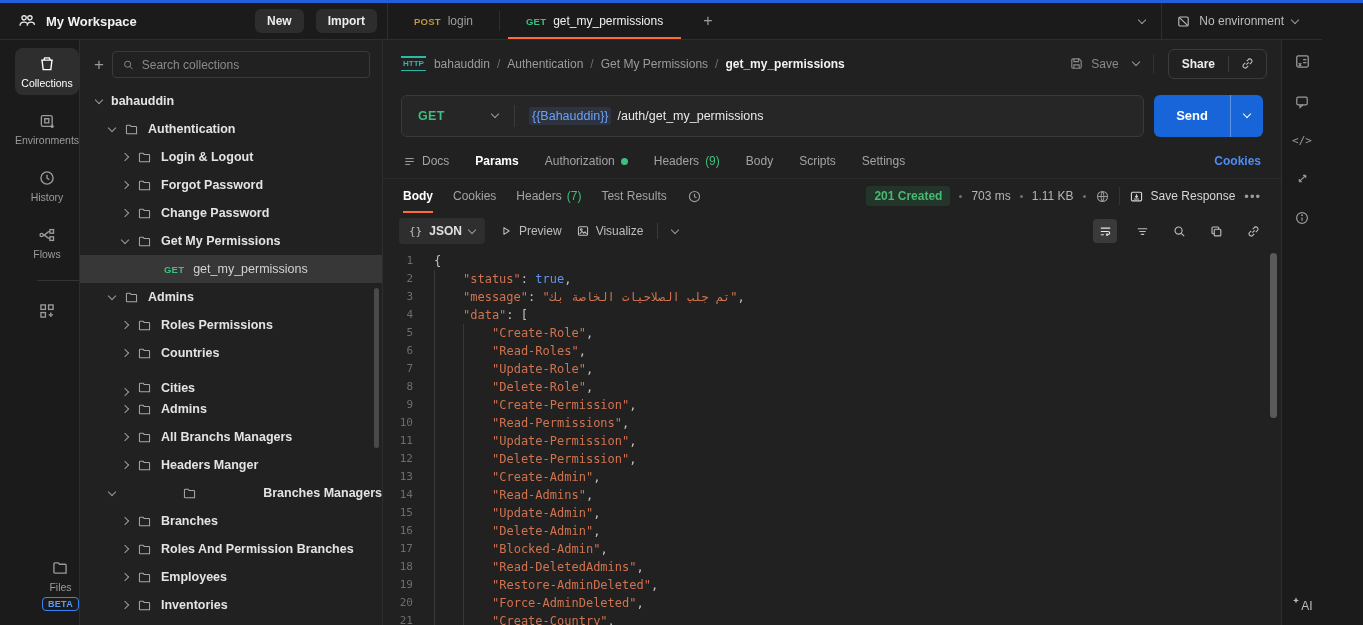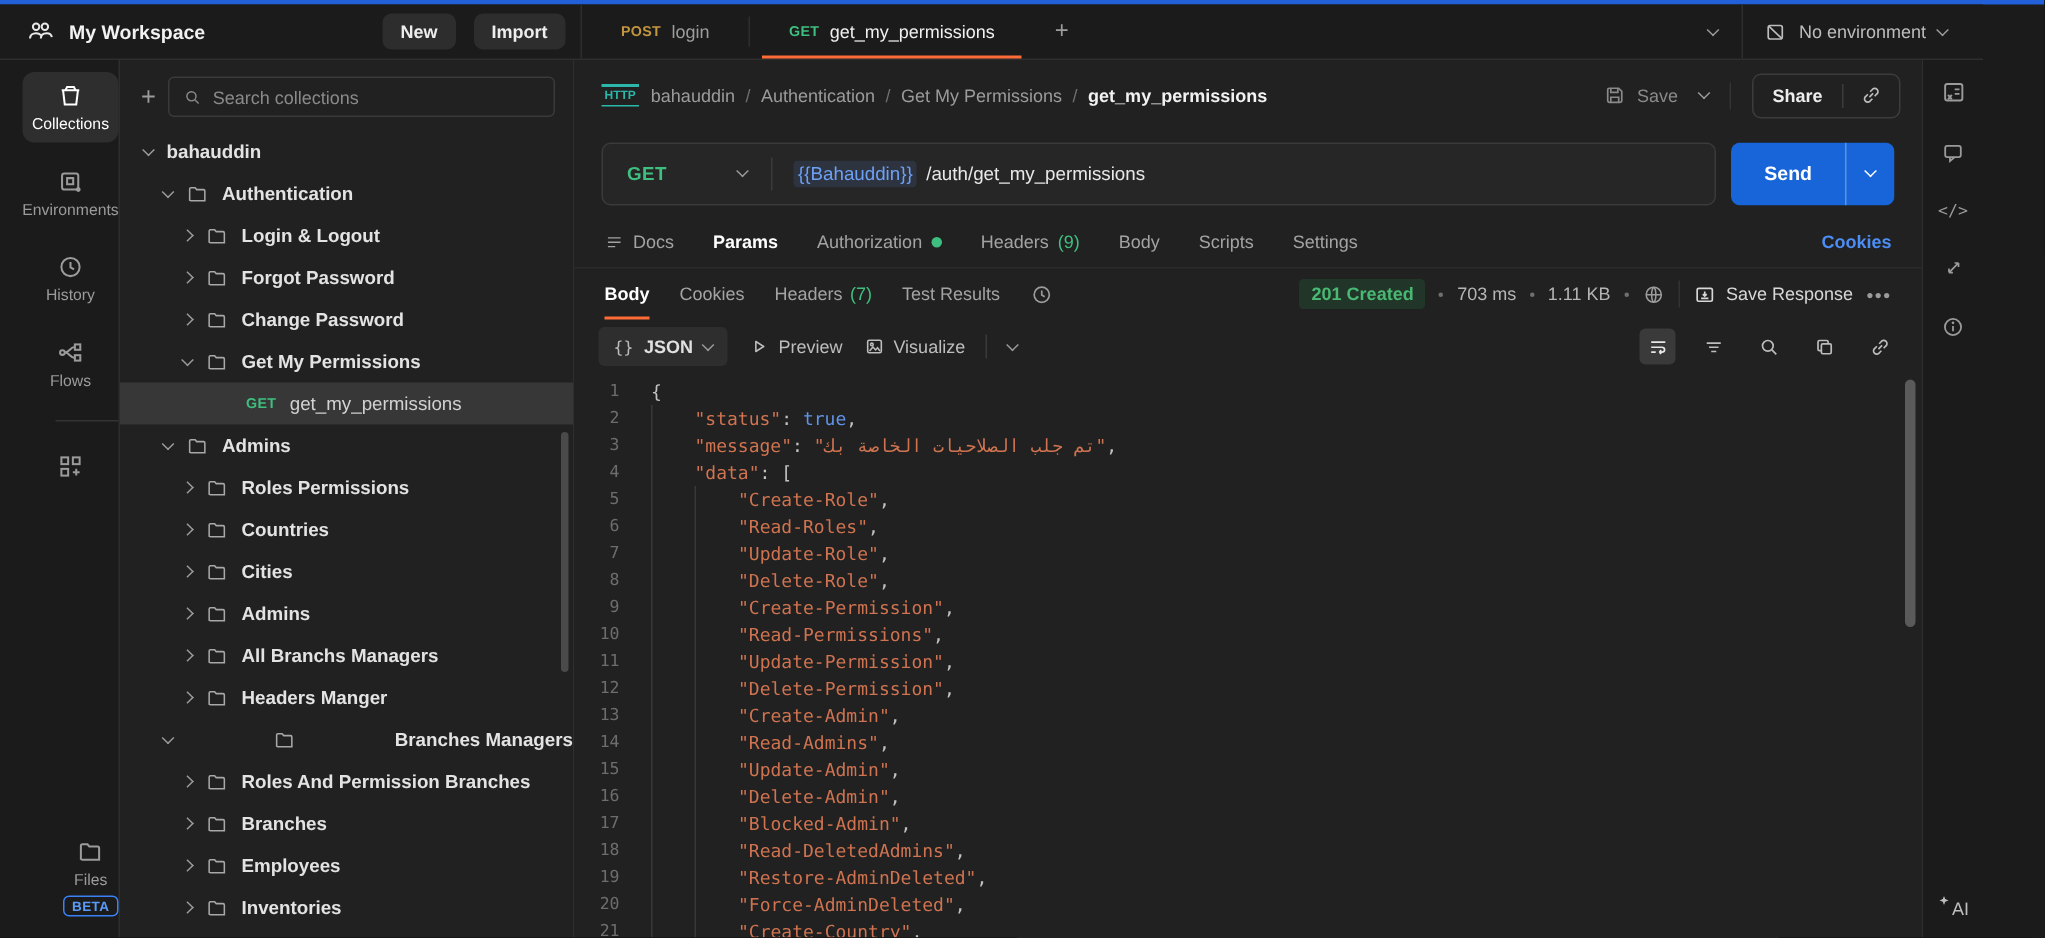--- a/index.html
+++ b/index.html
@@ -459,21 +459,21 @@
               </div>
               <div class="trow" style="padding-left: 42px;">
                 <span class="cv r"></span>
                 <span class="fico">
                   <svg width="15" height="15" class="ic">
                     <use href="#i-folder"></use>
                   </svg>
                 </span>
                 <span class="tlabel">Countries</span>
               </div>
-              <div class="trow" style="padding-left: 42px;">
+              <div class="trow" style="padding-left: 42px; align-items: flex-end;">
                 <span class="cv r"></span>
                 <span class="fico">
                   <svg width="15" height="15" class="ic">
                     <use href="#i-folder"></use>
                   </svg>
                 </span>
                 <span class="tlabel">Cities</span>
               </div>
               <div class="trow" style="padding-left: 42px;">
                 <span class="cv r"></span>
@@ -511,30 +511,30 @@
                 </span>
                 <span class="tlabel">Branches Managers</span>
               </div>
               <div class="trow" style="padding-left: 42px;">
                 <span class="cv r"></span>
                 <span class="fico">
                   <svg width="15" height="15" class="ic">
                     <use href="#i-folder"></use>
                   </svg>
                 </span>
+                <span class="tlabel">Branches</span>
+              </div>
+              <div class="trow" style="padding-left: 42px;">
+                <span class="cv r"></span>
+                <span class="fico">
+                  <svg width="15" height="15" class="ic">
+                    <use href="#i-folder"></use>
+                  </svg>
+                </span>
                 <span class="tlabel">Roles And Permission Branches</span>
-              </div>
-              <div class="trow" style="padding-left: 42px;">
-                <span class="cv r"></span>
-                <span class="fico">
-                  <svg width="15" height="15" class="ic">
-                    <use href="#i-folder"></use>
-                  </svg>
-                </span>
-                <span class="tlabel">Branches</span>
               </div>
               <div class="trow" style="padding-left: 42px;">
                 <span class="cv r"></span>
                 <span class="fico">
                   <svg width="15" height="15" class="ic">
                     <use href="#i-folder"></use>
                   </svg>
                 </span>
                 <span class="tlabel">Employees</span>
               </div>

